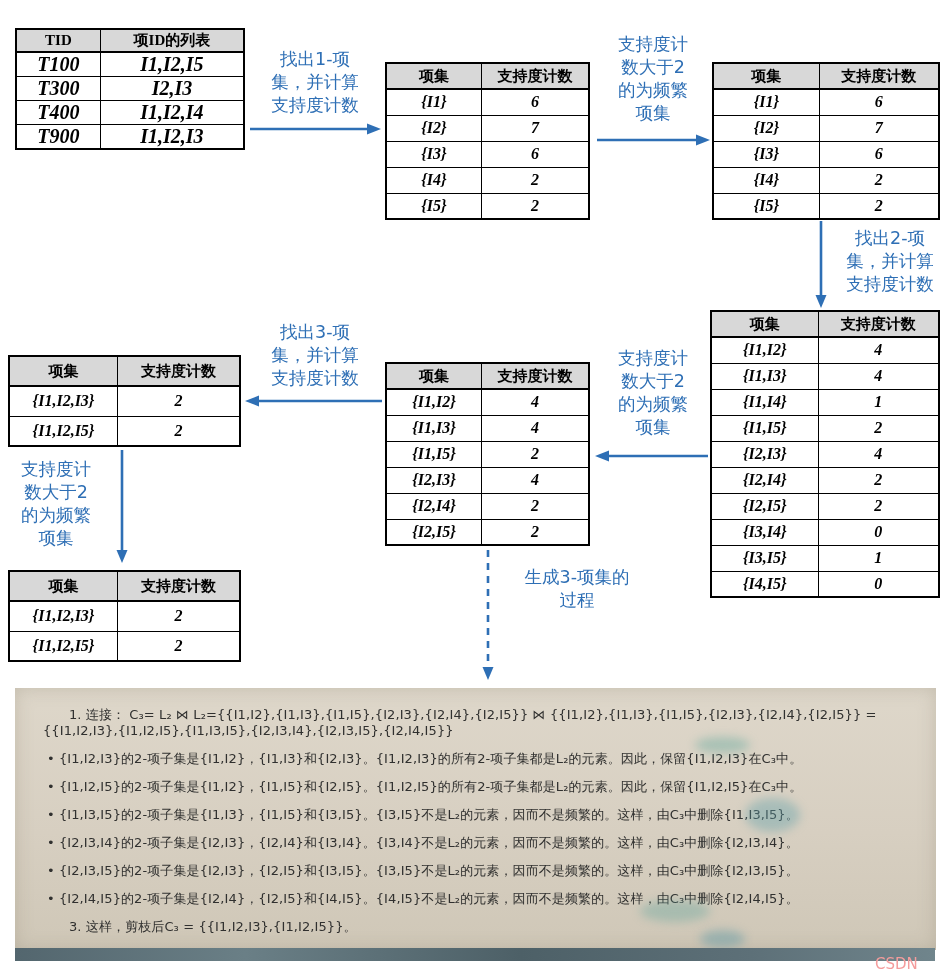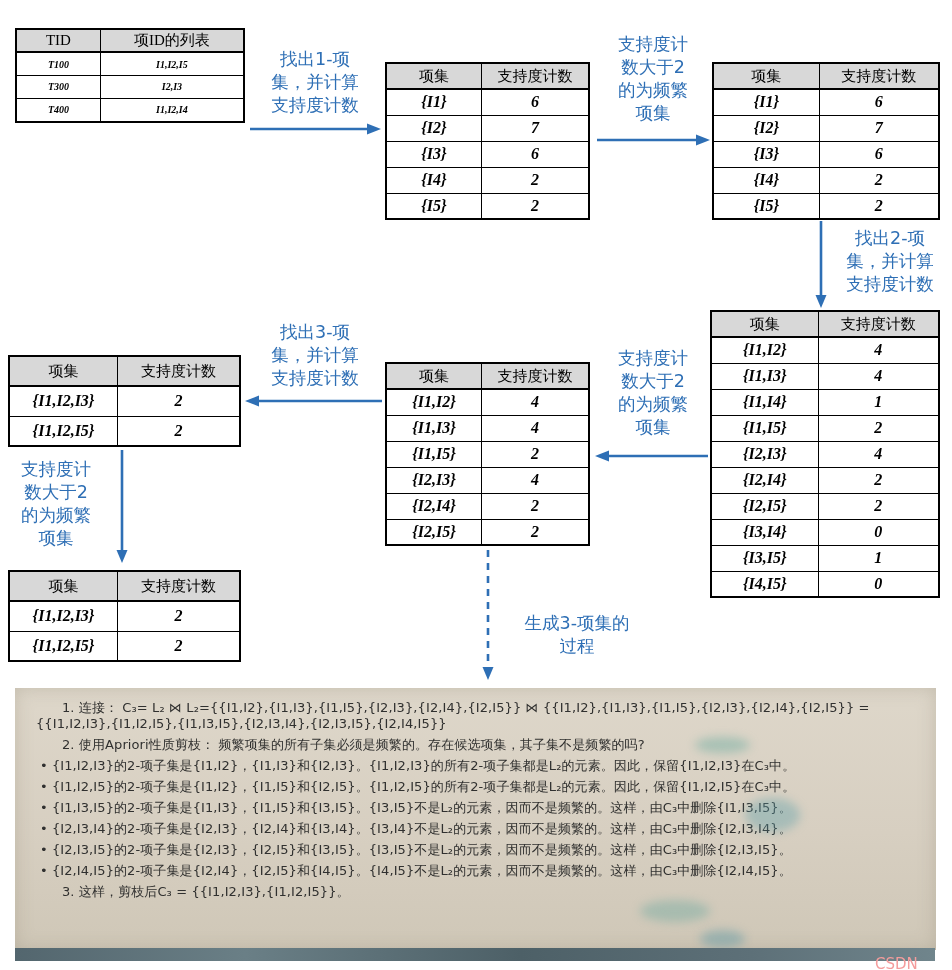--- a/index.html
+++ b/index.html
@@ -5,42 +5,42 @@
 <style>
   *{margin:0;padding:0;box-sizing:border-box}
   html,body{background:#ffffff}
   body{font-family:"Liberation Sans","DejaVu Sans",sans-serif}
   .canvas{position:relative;width:952px;height:970px;background:#fff;overflow:hidden}
 
   
   table.dtable{position:absolute;border-collapse:collapse;background:#fff;table-layout:fixed;border:2px solid #000}
   .dtable th,.dtable td{border:1px solid #000;text-align:center;vertical-align:middle;color:#000;
     font-family:"Liberation Serif","DejaVu Serif",serif;overflow:hidden;padding:0 2px}
-  .dtable th{background:var(--th-bg,#d8d8d8);font-weight:normal;font-size:15px;border-bottom-width:2px}
+  .dtable th{background:var(--th-bg,#d8d8d8);font-weight:bold;font-size:15px;border-bottom-width:2px}
   .dtable td{font-weight:bold;font-style:italic;font-size:16px}
   .rh23 th,.rh23 td{height:23.2px}
   .rh26 th,.rh26 td{height:26px}
   .rh30 th,.rh30 td{height:30px}
-  .trans td{font-size:10px}
+  .trans td{font-size:20px}
   .c37 th:first-child{width:37%}
   .c47 th:first-child{width:47%}
 
   
   .note{position:absolute;color:var(--accent,#2e6fb5);font-size:17.5px;line-height:23px;text-align:center;
     white-space:pre-line;font-family:"DejaVu Sans",sans-serif}
   .arrow{position:absolute;color:var(--accent,#2e6fb5)}
   .arrow line{stroke:currentColor;stroke-width:2.6}
   .arrow polygon{fill:currentColor}
 
   
   .scan{position:absolute;background:linear-gradient(180deg,#ded7ca 0%,#d7cfc1 55%,#cfc7b7 100%);
     color:#30302f;font-size:13px;line-height:16px;padding:7px 10px 0 16px;
     font-family:"DejaVu Sans",sans-serif;letter-spacing:.1px;
     box-shadow:inset 0 0 18px rgba(120,110,90,.25)}
-  .scan p{margin:5px}
+  .scan p{margin:12px}
   .scan p.num{text-indent:2em}
   .scan p.bul{text-indent:.3em}
   .smudge{position:absolute;border-radius:50%;filter:blur(5px);pointer-events:none}
   .sm1{background:rgba(106,170,160,.45)} .sm2{background:rgba(96,160,170,.40)}
   .sm3{background:rgba(100,165,158,.38)} .sm4{background:rgba(90,150,165,.45)}
   .strip{position:absolute;background:linear-gradient(90deg,#53666e,#6a7f86 25%,#4d6067 55%,#5d7078 80%,#70858c)}
   .watermark{position:absolute;font-size:15px;color:var(--wm,#f49c9c);font-family:"DejaVu Sans",sans-serif}
 </style>
 </head>
 <body>
@@ -60,20 +60,24 @@
           <td>I1,I2,I5</td>
         </tr>
         <tr>
           <td>T300</td>
           <td>I2,I3</td>
         </tr>
         <tr>
           <td>T400</td>
           <td>I1,I2,I4</td>
         </tr>
+        <tr>
+          <td>T900</td>
+          <td>I1,I2,I3</td>
+        </tr>
       </tbody>
     </table>
 
   <div class="note" style="left:259px;top:48px;width:112px">找出1-项
 集，并计算
 支持度计数</div>
   <svg class="arrow" style="left:250px;top:122px" width="132" height="14" viewBox="0 0 132 14">
     <line x1="0" y1="7" x2="118" y2="7"></line>
       <polygon points="117,1.5 131,7 117,12.5"></polygon>
   </svg>
@@ -304,27 +308,26 @@
           <td>{I1,I2,I5}</td>
           <td>2</td>
         </tr>
       </tbody>
     </table>
 
   <svg class="arrow" style="left:481px;top:550px" width="14" height="132" viewBox="0 0 14 132">
     <line x1="7" y1="0" x2="7" y2="117" stroke-dasharray="7,6"></line>
       <polygon points="1.5,117 12.5,117 7,130"></polygon>
   </svg>
-  <div class="note" style="left:510px;top:612px;width:134px">生成3-项集的
+  <div class="note" style="left:510px;top:566px;width:134px">生成3-项集的
 过程</div>
 
   <div class="scan" style="left:15px;top:688px;width:921px;height:262px">
     <div>
         <p class="num">1. 连接： C₃= L₂ ⋈ L₂={{I1,I2},{I1,I3},{I1,I5},{I2,I3},{I2,I4},{I2,I5}} ⋈ {{I1,I2},{I1,I3},{I1,I5},{I2,I3},{I2,I4},{I2,I5}} = {{I1,I2,I3},{I1,I2,I5},{I1,I3,I5},{I2,I3,I4},{I2,I3,I5},{I2,I4,I5}}</p>
-        <p class="num">2. 使用Apriori性质剪枝： 频繁项集的所有子集必须是频繁的。存在候选项集，其子集不是频繁的吗?</p>
         <p class="bul">• {I1,I2,I3}的2-项子集是{I1,I2}，{I1,I3}和{I2,I3}。{I1,I2,I3}的所有2-项子集都是L₂的元素。因此，保留{I1,I2,I3}在C₃中。</p>
         <p class="bul">• {I1,I2,I5}的2-项子集是{I1,I2}，{I1,I5}和{I2,I5}。{I1,I2,I5}的所有2-项子集都是L₂的元素。因此，保留{I1,I2,I5}在C₃中。</p>
         <p class="bul">• {I1,I3,I5}的2-项子集是{I1,I3}，{I1,I5}和{I3,I5}。{I3,I5}不是L₂的元素，因而不是频繁的。这样，由C₃中删除{I1,I3,I5}。</p>
         <p class="bul">• {I2,I3,I4}的2-项子集是{I2,I3}，{I2,I4}和{I3,I4}。{I3,I4}不是L₂的元素，因而不是频繁的。这样，由C₃中删除{I2,I3,I4}。</p>
         <p class="bul">• {I2,I3,I5}的2-项子集是{I2,I3}，{I2,I5}和{I3,I5}。{I3,I5}不是L₂的元素，因而不是频繁的。这样，由C₃中删除{I2,I3,I5}。</p>
         <p class="bul">• {I2,I4,I5}的2-项子集是{I2,I4}，{I2,I5}和{I4,I5}。{I4,I5}不是L₂的元素，因而不是频繁的。这样，由C₃中删除{I2,I4,I5}。</p>
         <p class="num">3. 这样，剪枝后C₃ = {{I1,I2,I3},{I1,I2,I5}}。</p>
       </div>
   </div>
 

